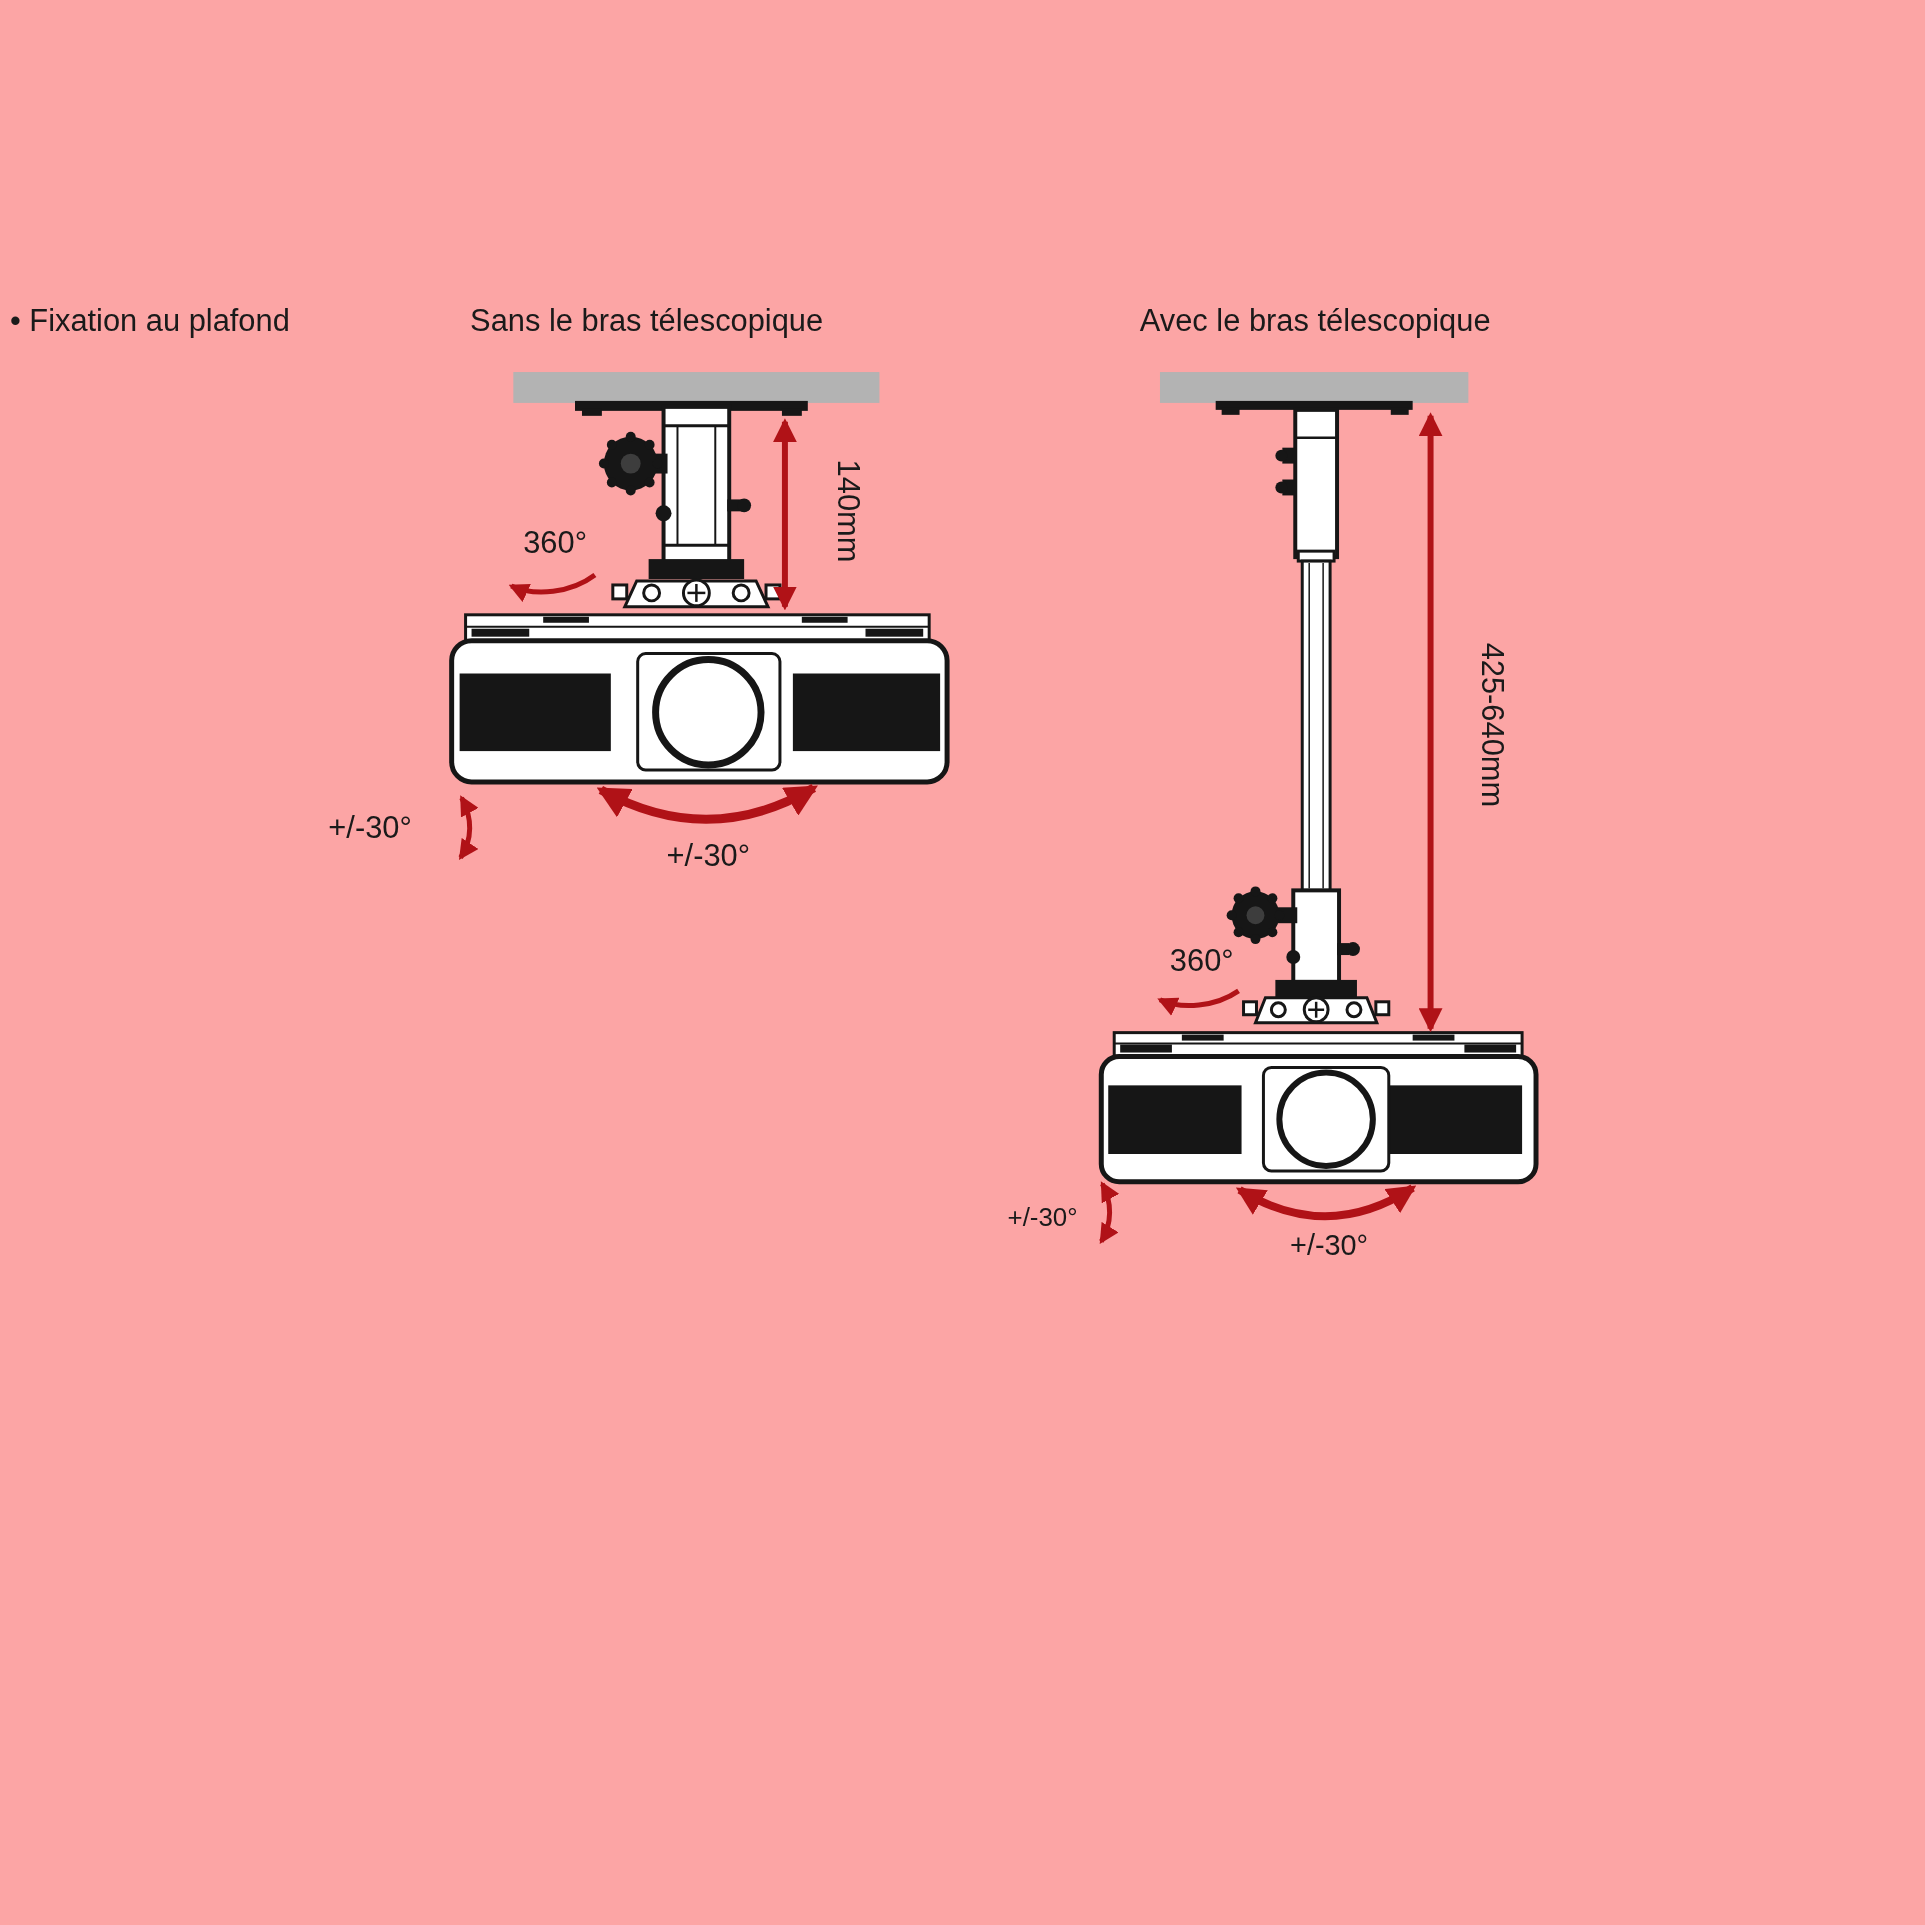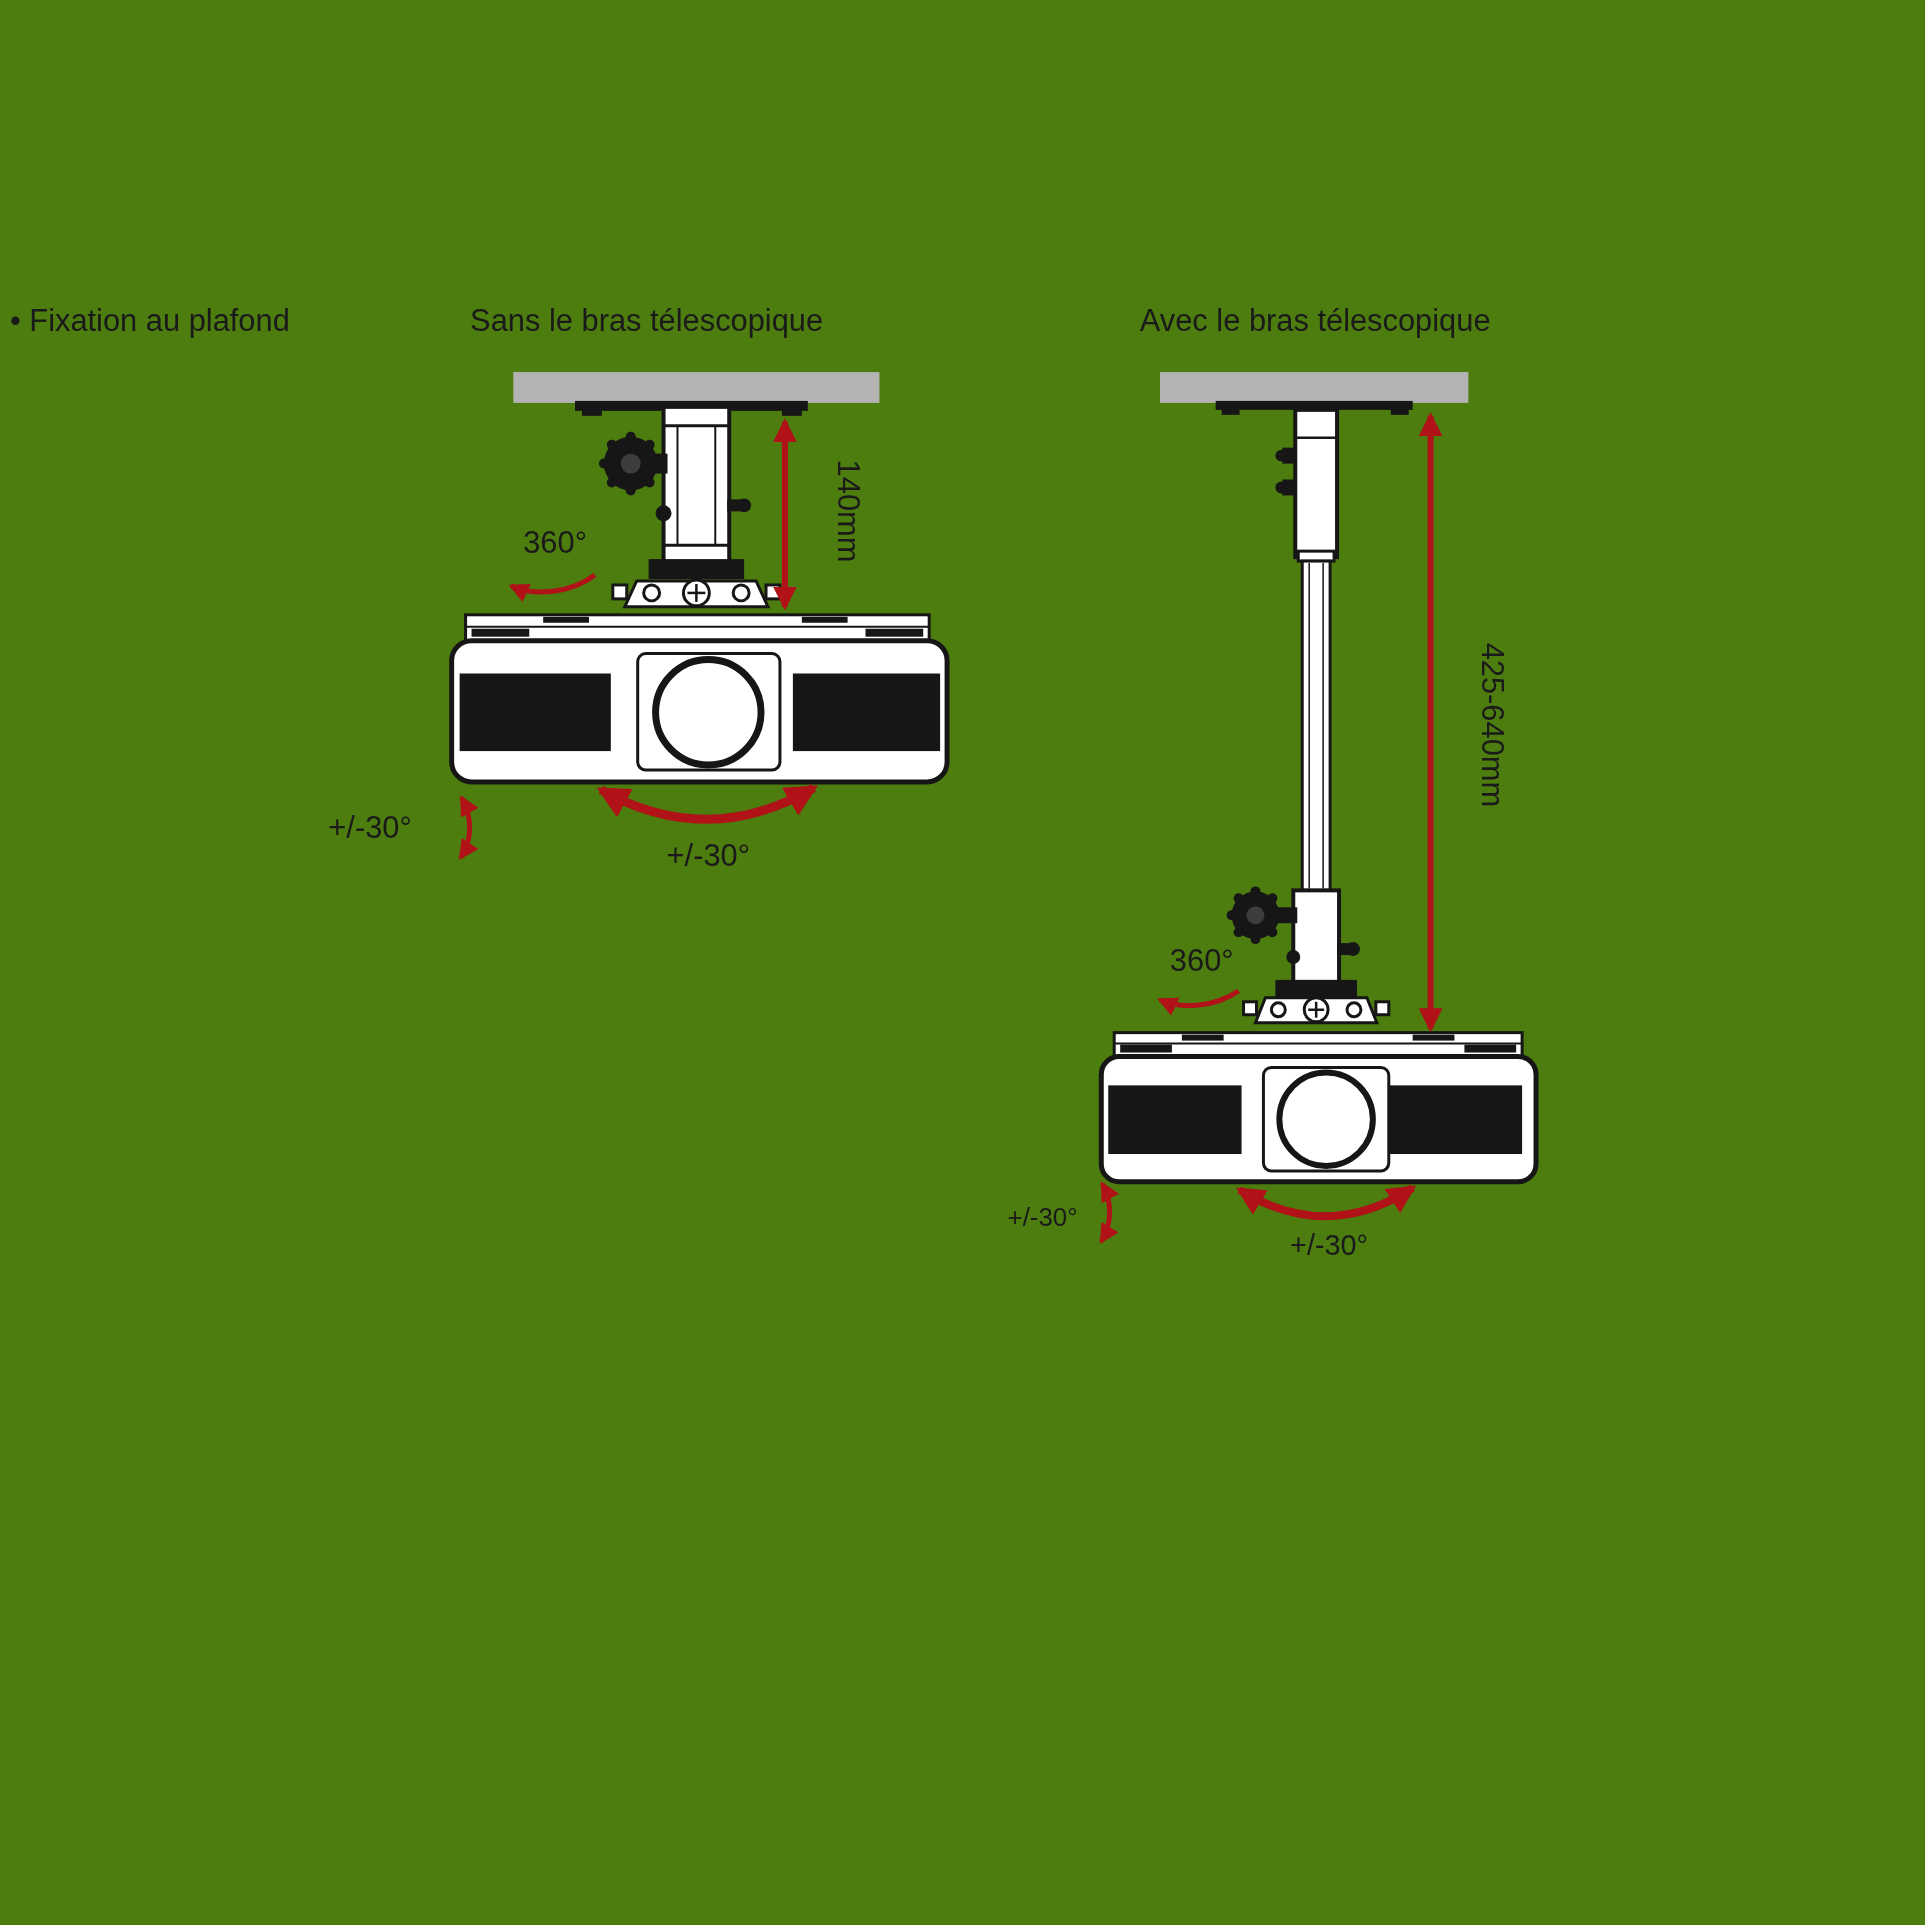--- a/index.html
+++ b/index.html
@@ -5,21 +5,21 @@
   html, body {
     margin: 0;
     padding: 0;
     background: #ffffff;
     font-family: "Liberation Sans", sans-serif;
   }
   .canvas {
     position: relative;
     width: 1925px;
     height: 1925px;
-    background: #4d7c0f;
+    background: #fca5a5;
     overflow: hidden;
   }
   svg text {
     fill: #1a1a1a;
     font-family: "Liberation Sans", sans-serif;
   }
   .title-text { font-size: 31px; }
   .label-text { font-size: 31px; }
   .label-text-sm { font-size: 26px; }
   .label-text-md { font-size: 29px; }

